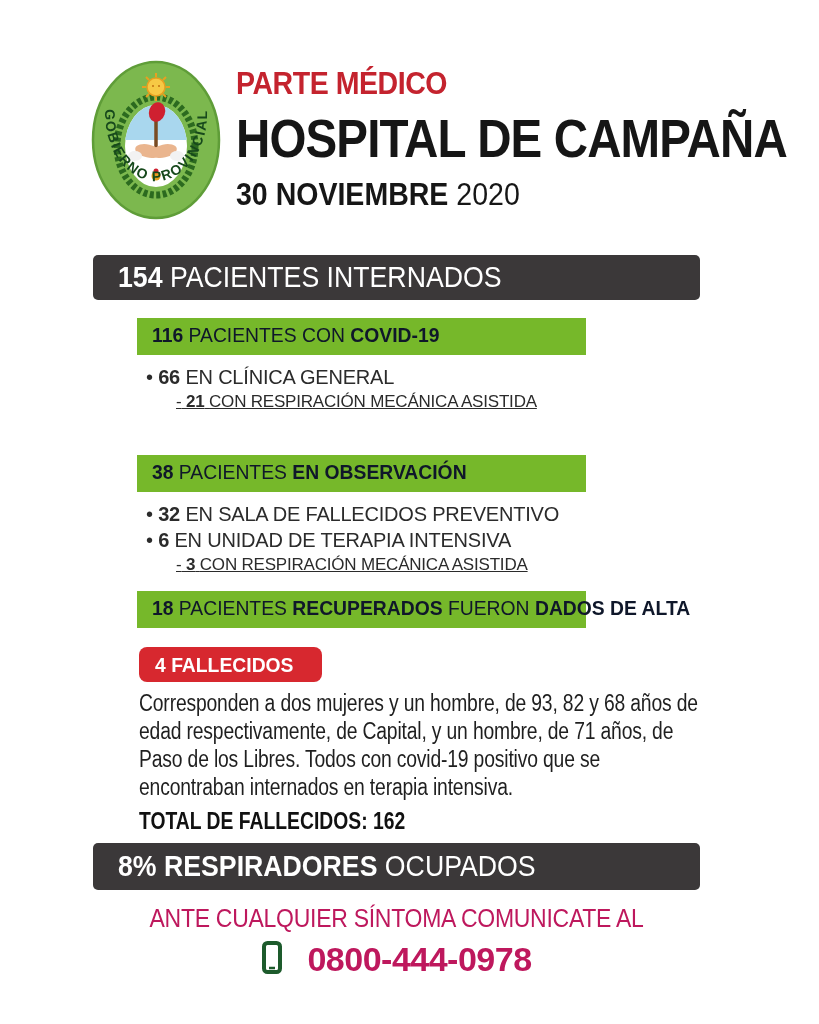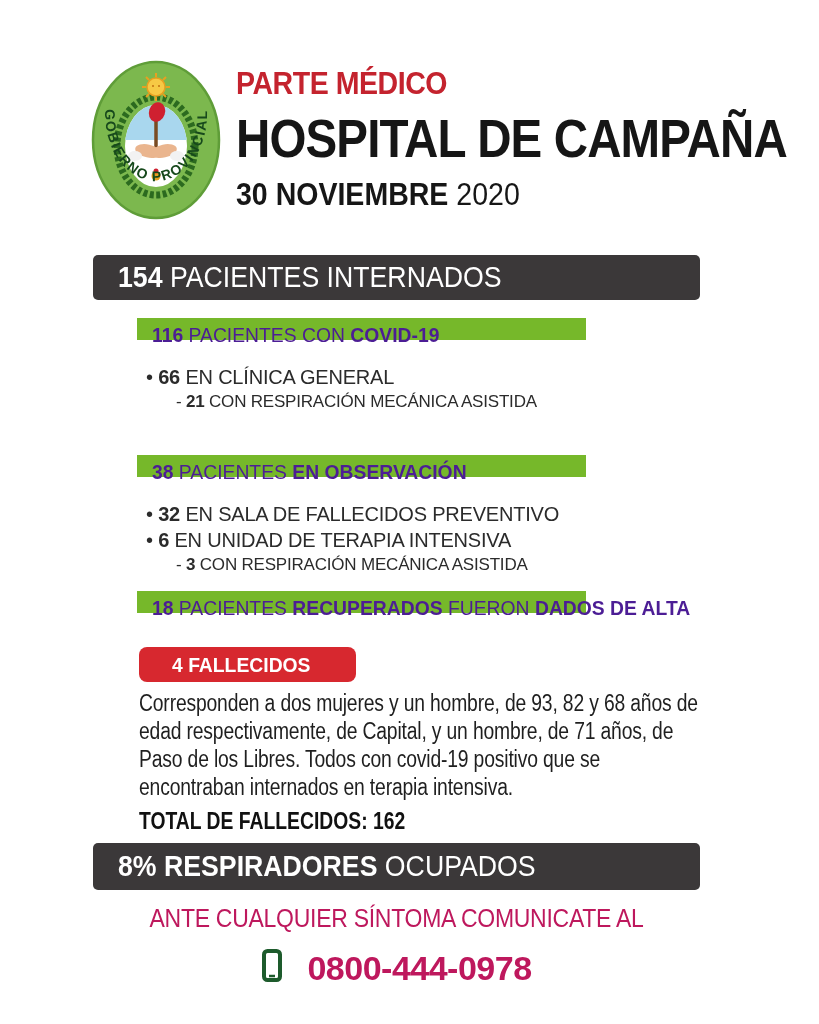--- a/index.html
+++ b/index.html
@@ -15,44 +15,44 @@
   .head-text { position:absolute; left:236px; top:66px; }
   .kicker { font-size:31px; font-weight:bold; color:#c4232e; letter-spacing:-.5px; }
   .title { font-size:54px; font-weight:bold; color:#161616; letter-spacing:-1px; margin-top:5px; }
   .date-line { font-size:31px; color:#161616; margin-top:8px; }
   .date-line .bold { font-weight:bold; }
 
   
   .dark-banner { position:absolute; left:93px; width:607px; height:45px; background:#3b3839;
                  border-radius:5px; color:#ffffff; font-size:29px; line-height:45px; padding-left:25px; }
   .dark-banner .num, .dark-banner .bold { font-weight:bold; }
-  .green-banner { position:absolute; left:137px; width:449px; height:22px; background:#76b82a;
-                  border-radius:0; color:#4c1d95; font-size:21px; line-height:33px; padding-left:15px; }
+  .green-banner { position:absolute; left:137px; width:449px; height:37px; background:#76b82a;
+                  border-radius:0; color:#0f172a; font-size:21px; line-height:33px; padding-left:15px; }
   .green-banner .num, .green-banner .bold { font-weight:bold; }
 
   .bullets { position:absolute; left:146px; color:#2b2b2b; }
   .bullet { font-size:20px; line-height:26px; letter-spacing:-.2px; }
   .bullet .num { font-weight:bold; }
-  .sub-bullet { font-size:17px; line-height:24px; margin-left:30px; letter-spacing:-.2px; }
+  .sub-bullet { font-size:17px; line-height:24px; margin-left:30px; letter-spacing:-.2px;text-decoration:underline; }
   .sub-bullet .num { font-weight:bold; }
 
   .red-badge { position:absolute; left:139px; top:647px; height:35px; background:#d7282f;
                border-radius:8px; color:#ffffff; font-size:21px; line-height:35px; font-weight:bold;
-               padding:0 33px; display:inline-block; }
+               padding:0 16px; display:inline-block; }
 
   .fallecidos-text { position:absolute; left:139px; top:689px; width:672px; transform:scaleX(.84);
                      transform-origin:0 0; color:#1f1f1f; }
   .paragraph { font-size:23px; line-height:28px; letter-spacing:-.2px; }
   .total-line { margin-top:7px; font-size:23px; font-weight:bold; color:#111111; }
 
   
   .footer { position:absolute; left:93px; top:904px; width:607px; text-align:center; color:#be185d; }
   .footer-msg { font-size:25px; letter-spacing:-.3px; }
   .footer-msg .cond92 { transform-origin:50% 50%; }
-  .phone-row { margin-top:16px; display:flex; justify-content:center; gap:24px; }
+  .phone-row { margin-top:7px; display:flex; justify-content:center; align-items:center; gap:24px; }
   .phone-number { font-size:34px; font-weight:bold; letter-spacing:-.5px; }
 </style>
 </head>
 <body>
 
 <div class="page">
 
   <div class="logo">
     <svg width="132" height="164" viewBox="0 0 132 164">
       <ellipse cx="66" cy="82" rx="63" ry="78" fill="#7cb84e" stroke="#5f9d38" stroke-width="2.5"></ellipse>

